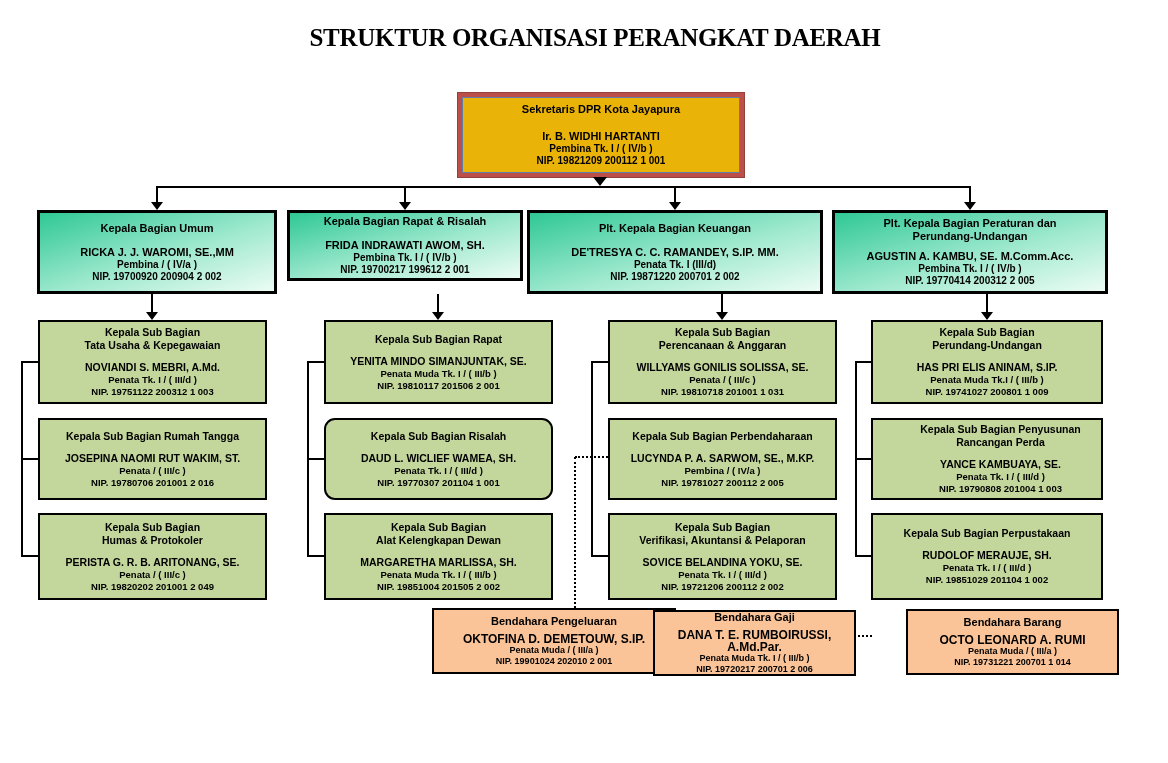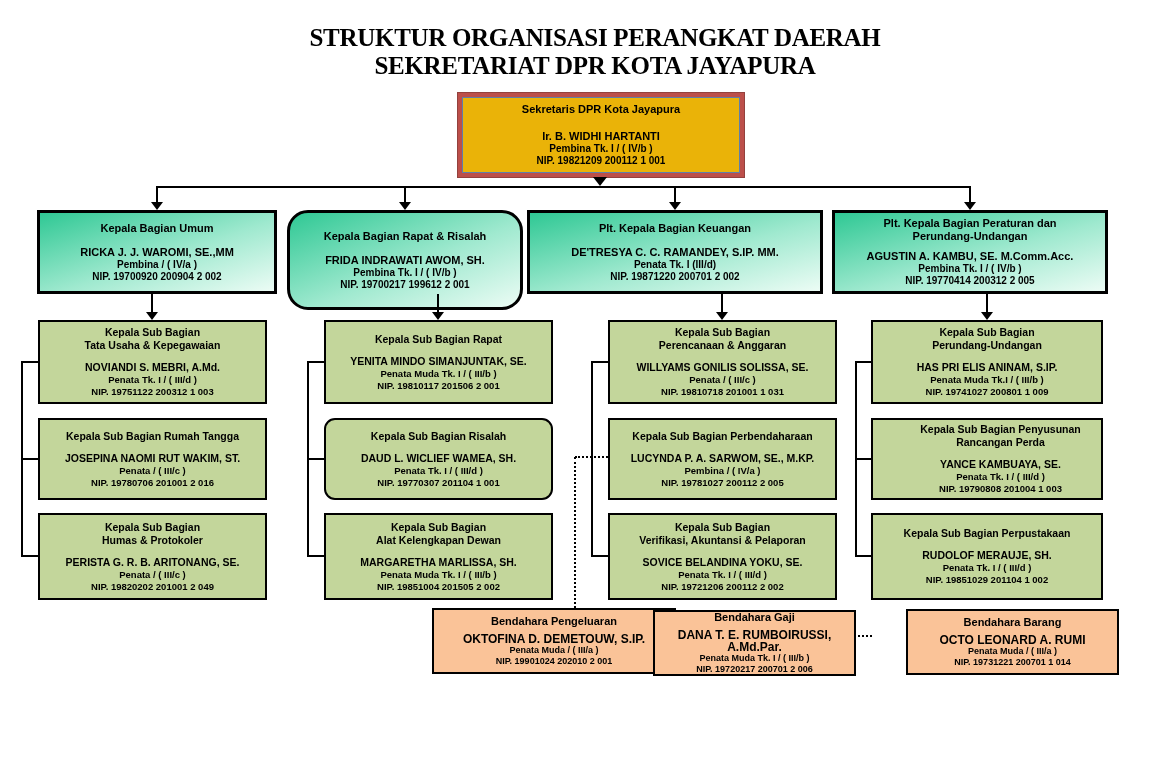--- a/index.html
+++ b/index.html
@@ -33,21 +33,20 @@
               border-right:6px solid transparent;border-top:8px solid #000;}
   .arrow-down.big{border-left-width:7px;border-right-width:7px;border-top-width:9px;}
 </style>
 </head>
 <body>
 
 <div id="canvas">
 
   <div class="page-title">
     <div>STRUKTUR ORGANISASI PERANGKAT DAERAH</div>
-    <div>SEKRETARIAT DPR KOTA JAYAPURA</div>
   </div>
 
   <div class="box secretary" style="left:458px;top:93px;width:286px;height:84px;">
     <div class="box-title" style="margin-bottom:13px;">Sekretaris DPR Kota Jayapura</div>
     <div class="box-name">Ir. B. WIDHI HARTANTI</div>
     <div class="box-meta">Pembina Tk. I / ( IV/b )</div>
     <div class="box-meta">NIP. 19821209 200112 1 001</div>
   </div>
 
   <div class="arrow-down big" style="left:593px;top:177px;"></div>
@@ -60,21 +59,21 @@
   <div class="arrow-down" style="left:399px;top:202px;"></div>
   <div class="arrow-down" style="left:669px;top:202px;"></div>
   <div class="arrow-down" style="left:964px;top:202px;"></div>
 
   <div class="box division" style="left:37px;top:210px;width:240px;height:84px;">
     <div class="box-title">Kepala Bagian Umum</div>
     <div class="box-name">RICKA J. J. WAROMI, SE.,MM</div>
     <div class="box-meta">Pembina / ( IV/a )</div>
     <div class="box-meta">NIP. 19700920 200904 2 002</div>
   </div>
-  <div class="box division" style="left:287px;top:210px;width:236px;height:100px;border-radius:21px;">
+  <div class="box division" style="left:287px;top:210px;width:236px;height:71px;">
     <div class="box-title">Kepala Bagian Rapat &amp; Risalah</div>
     <div class="box-name">FRIDA INDRAWATI AWOM, SH.</div>
     <div class="box-meta">Pembina Tk. I / ( IV/b )</div>
     <div class="box-meta">NIP. 19700217 199612 2 001</div>
   </div>
   <div class="box division" style="left:527px;top:210px;width:296px;height:84px;">
     <div class="box-title">Plt. Kepala Bagian Keuangan</div>
     <div class="box-name">DE'TRESYA C. C. RAMANDEY, S.IP. MM.</div>
     <div class="box-meta">Penata Tk. I (III/d)</div>
     <div class="box-meta">NIP. 19871220 200701 2 002</div>

